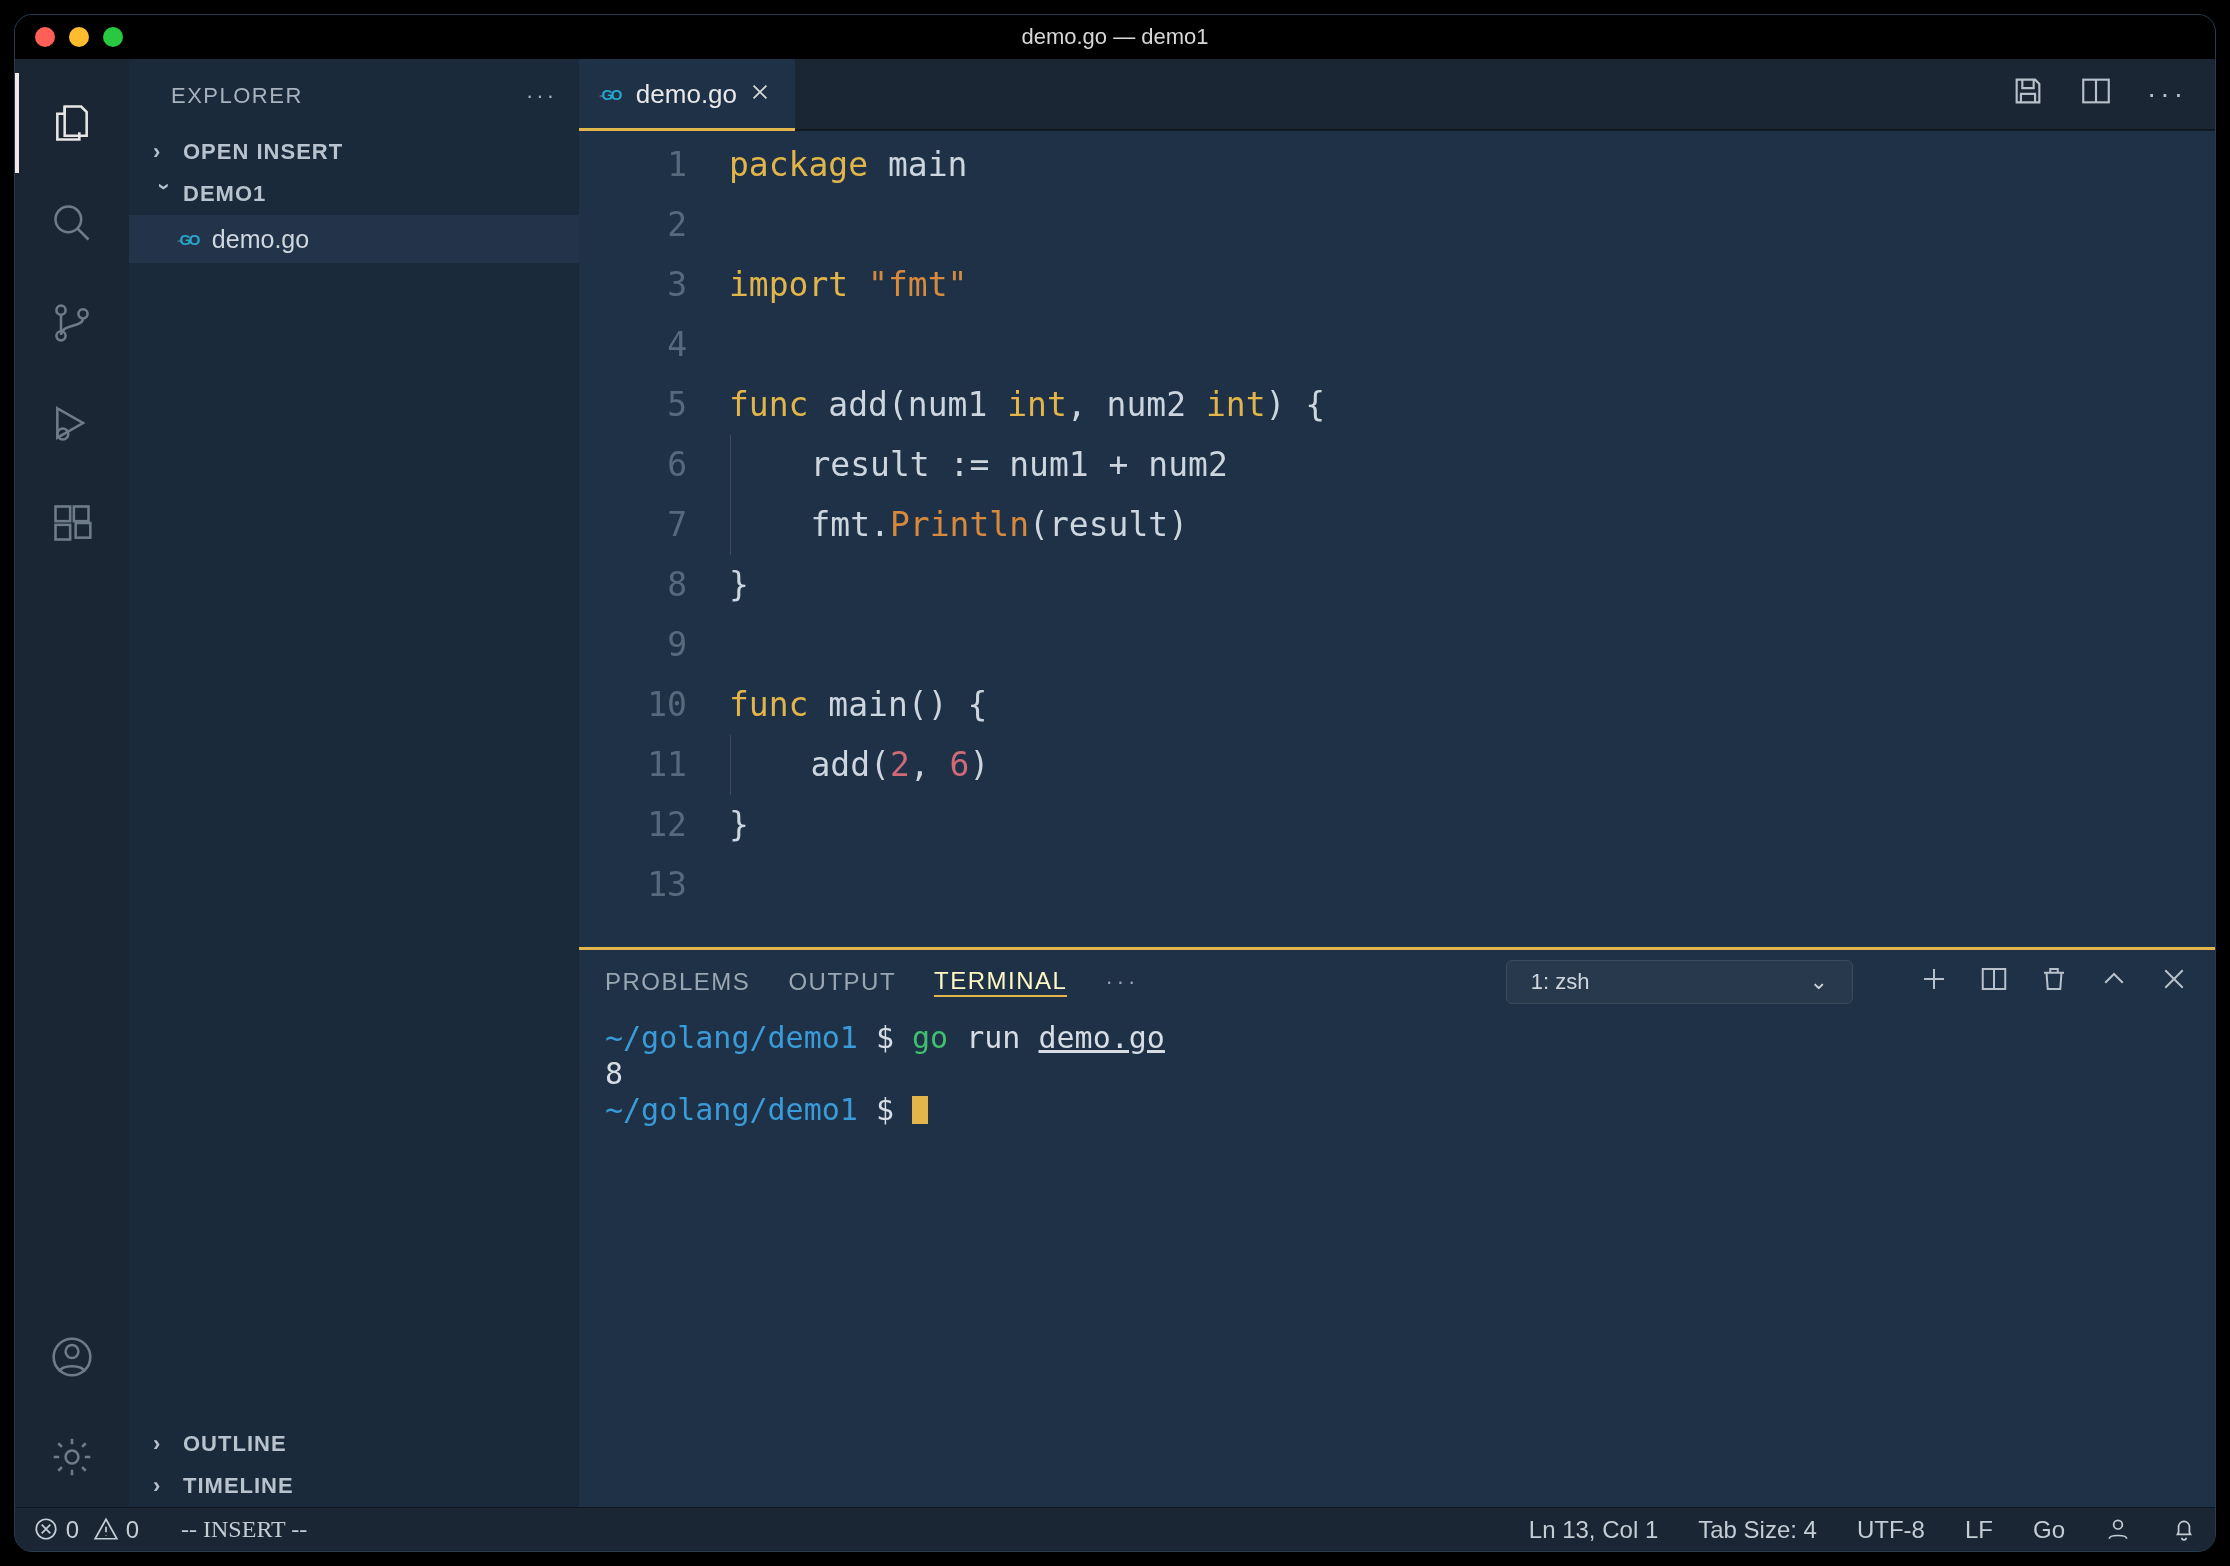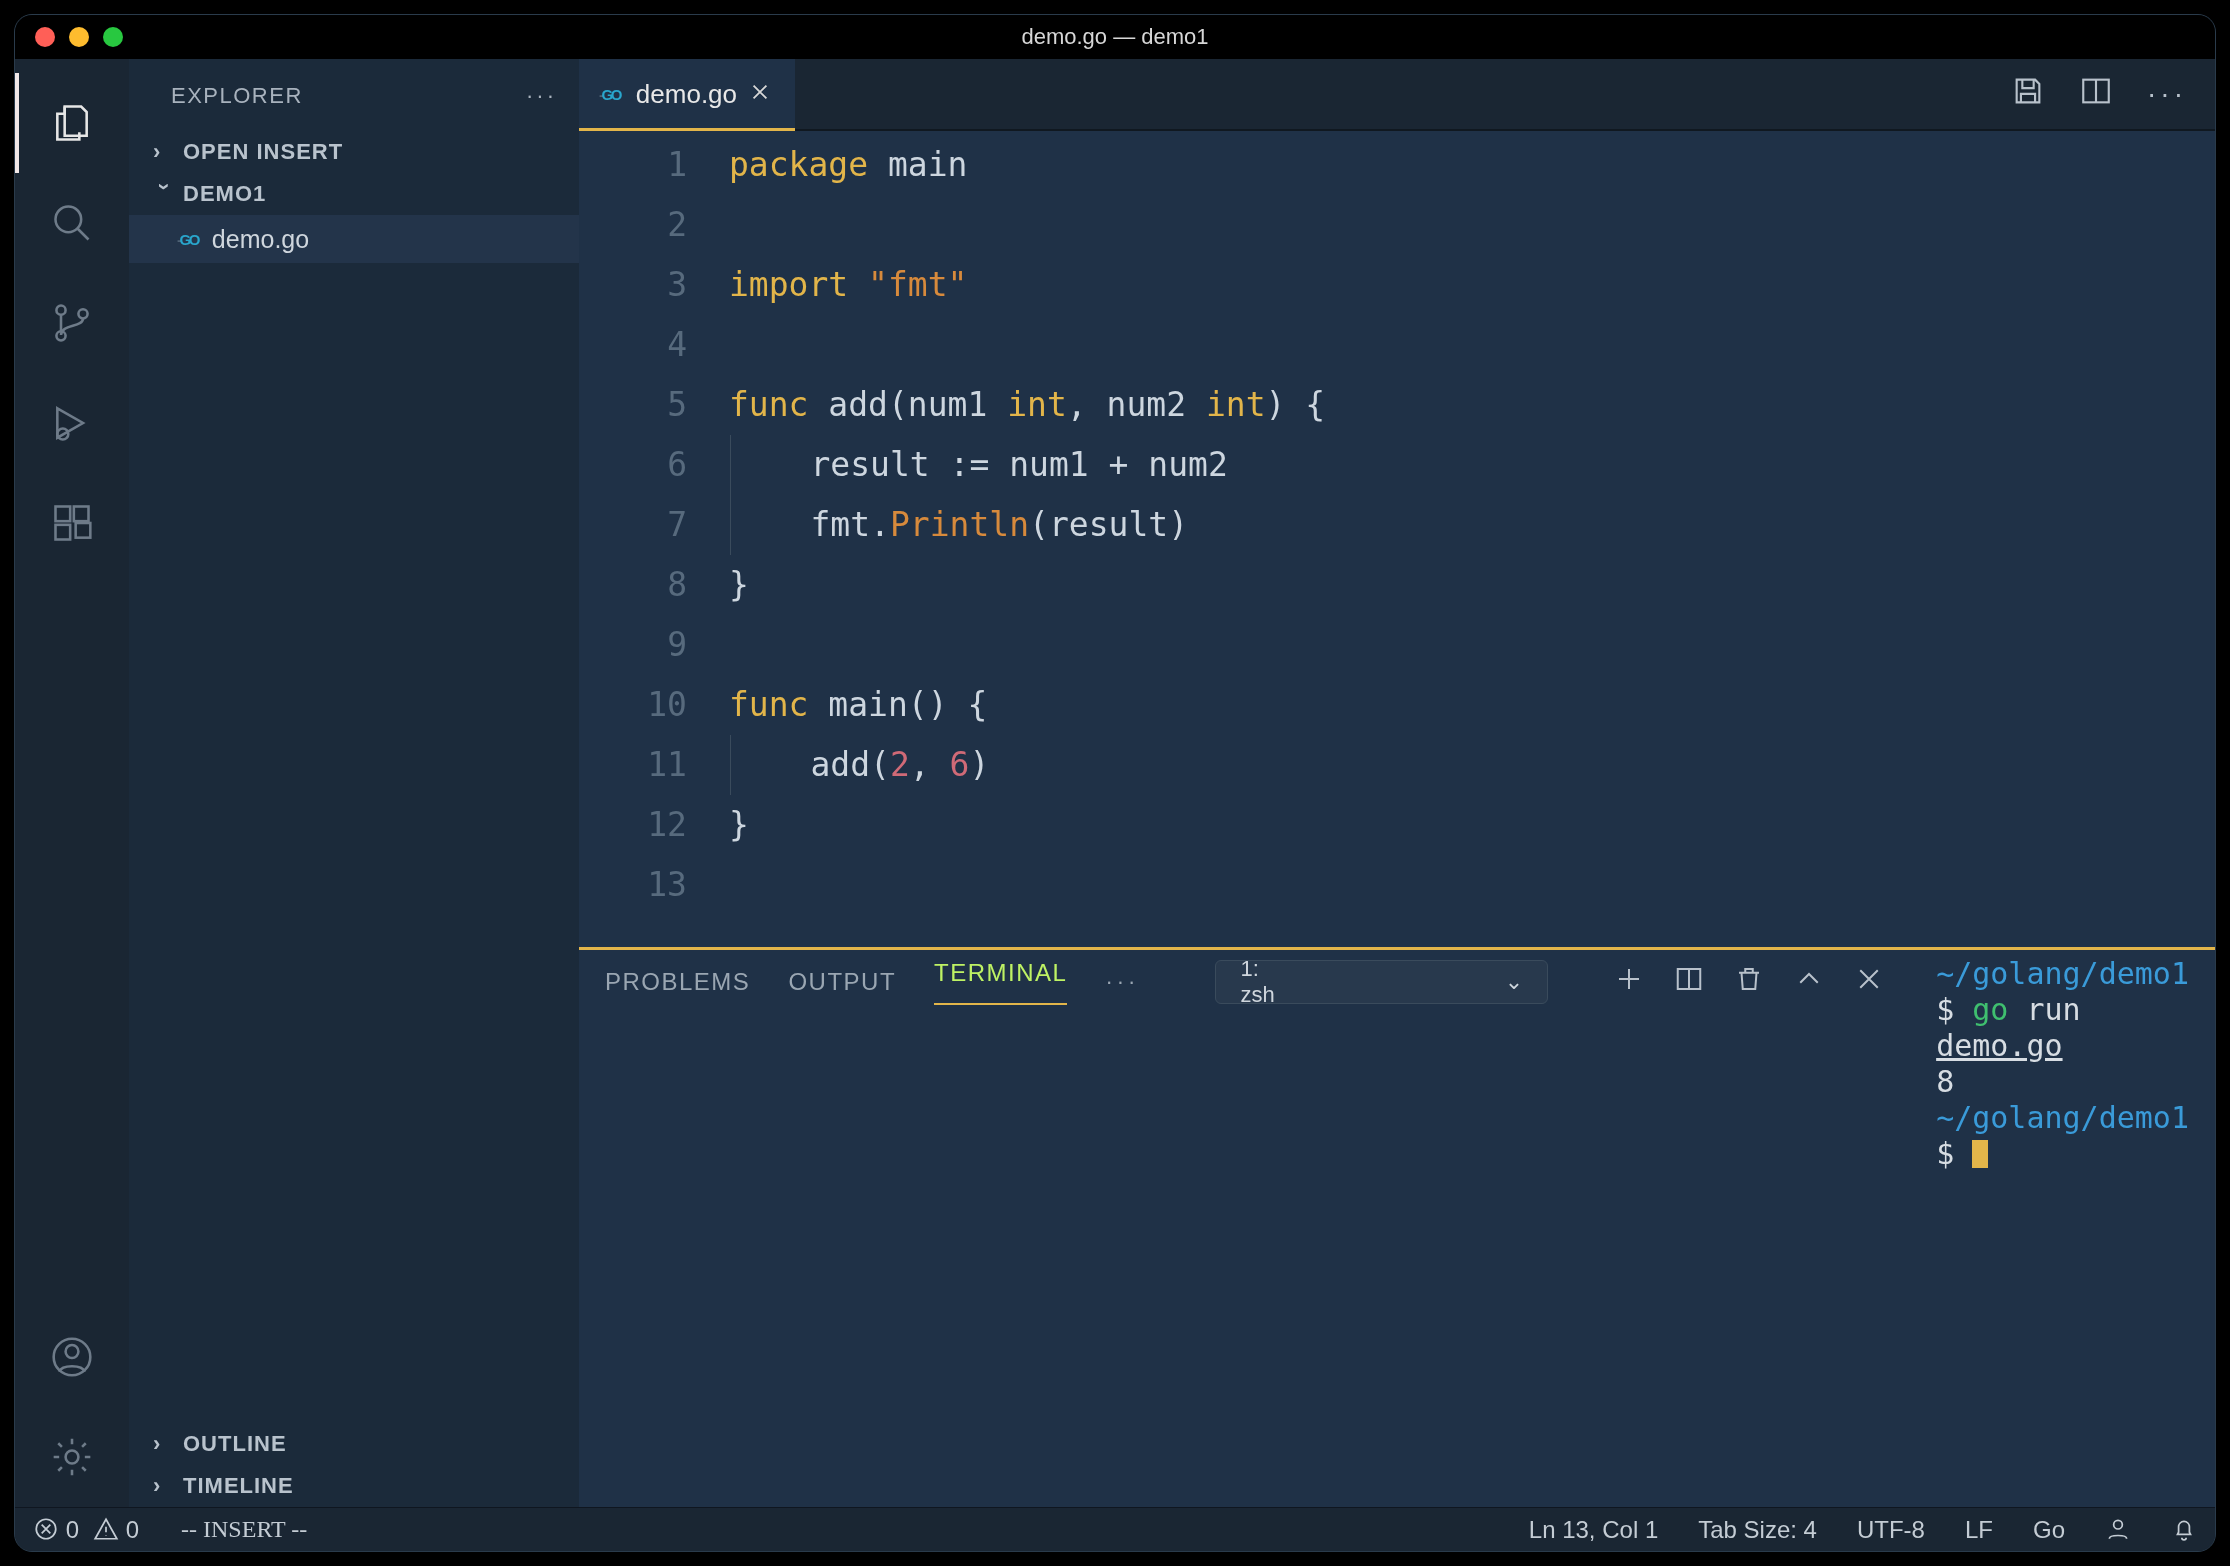--- a/index.html
+++ b/index.html
@@ -137,28 +137,28 @@
   .str { color:#d78a3c; }
   .punc { color:#cdd6df; }
   .num { color:#d06a77; }
   .fn { color:#d78a3c; }
   .indent-guide { border-left:1.5px solid #3a4b5c; padding-left:0; margin-left:1px; display:inline-block; height:60px; vertical-align:top; }
 
   
   .panel {
     height: 560px; background:#1f3147;
     border-top: 3px solid #e2b54a;
-    display:flex; flex-direction:row;
+    display:flex; flex-direction:column;
   }
   .panel-tabs {
     height:64px; display:flex; align-items:center; gap:38px;
     padding: 0 26px;
   }
   .panel-tabs .ptab { color:#9aa6b2; font-size:24px; letter-spacing:1.5px; }
-  .panel-tabs .ptab.active { color:#bef264; border-bottom:2px solid #e2b54a; padding-bottom:16px; }
+  .panel-tabs .ptab.active { color:#fef9c3; border-bottom:2px solid #e2b54a; padding-bottom:0; }
   .panel-tabs .pmore { color:#9aa6b2; letter-spacing:4px; }
   .panel-tabs .spacer { flex:1; }
   .term-select {
     background:#28394d; color:#cfd6dd;
     border:1px solid #3a4b5c; border-radius:6px;
     height:44px; display:flex; align-items:center;
     padding: 0 24px; gap:220px; font-size:22px;
   }
   .panel-actions { display:flex; align-items:center; gap:30px; margin-left:28px; color:#b8c1cb; }
   .panel-actions svg { width:30px; height:30px; stroke:currentColor; fill:none; stroke-width:1.6; }

